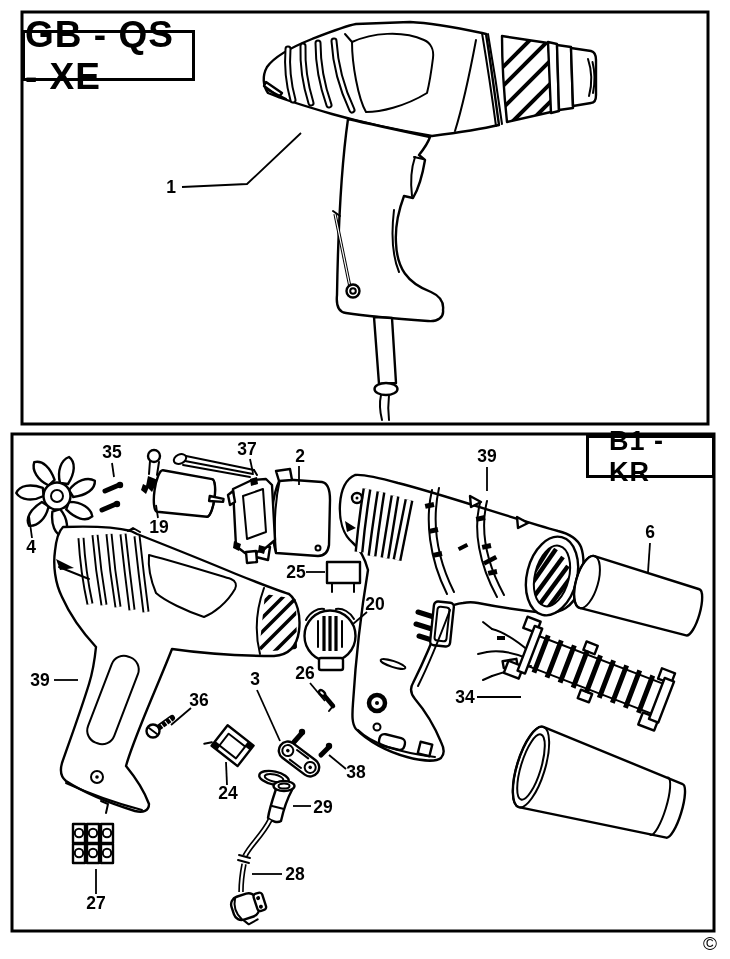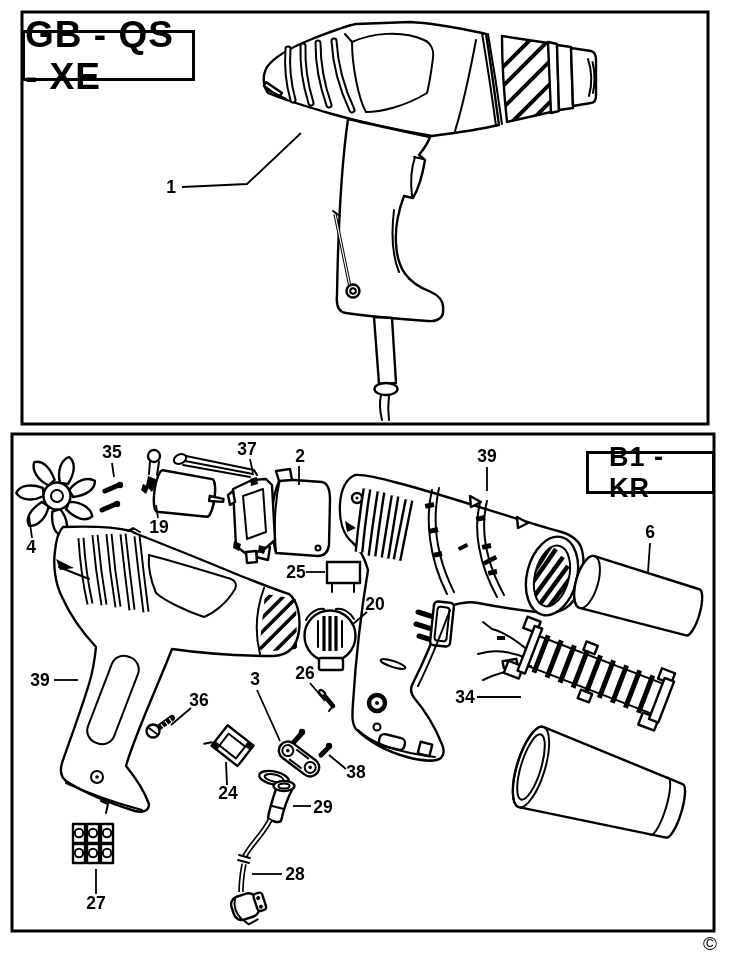--- a/index.html
+++ b/index.html
@@ -3,21 +3,21 @@
 <meta charset="utf-8">
 <style>
   html,body{margin:0;padding:0;background:#ffffff;}
   .page{position:relative;width:730px;height:959px;background:#fff;
         font-family:"Liberation Sans", sans-serif;overflow:hidden;}
   .art{position:absolute;left:0;top:0;}
   .code-box{position:absolute;box-sizing:border-box;border:3px solid #000;background:#fff;
             display:flex;align-items:center;justify-content:center;
             font-weight:bold;color:#000;letter-spacing:1px;}
   .code-box.top{left:22px;top:12px;width:173px;height:51px;font-size:37px;margin-top:18px;}
-  .code-box.bottom{left:586px;top:451px;width:129px;height:43px;font-size:27px;padding-left:20px;}
+  .code-box.bottom{left:586px;top:435px;width:129px;height:43px;font-size:27px;padding-left:20px;}
   .copyright{position:absolute;left:703px;top:933px;font-size:19px;color:#000;}
   svg .ln{fill:none;stroke:#000;stroke-width:2;stroke-linecap:round;stroke-linejoin:round;}
   svg .fw{fill:#fff;stroke:#000;stroke-width:2.4;stroke-linecap:round;stroke-linejoin:round;}
   svg text.callout{font-family:"Liberation Sans",sans-serif;font-weight:bold;font-size:17.5px;fill:#000;}
 </style>
 </head>
 <body>
 
 <div class="page">
 

